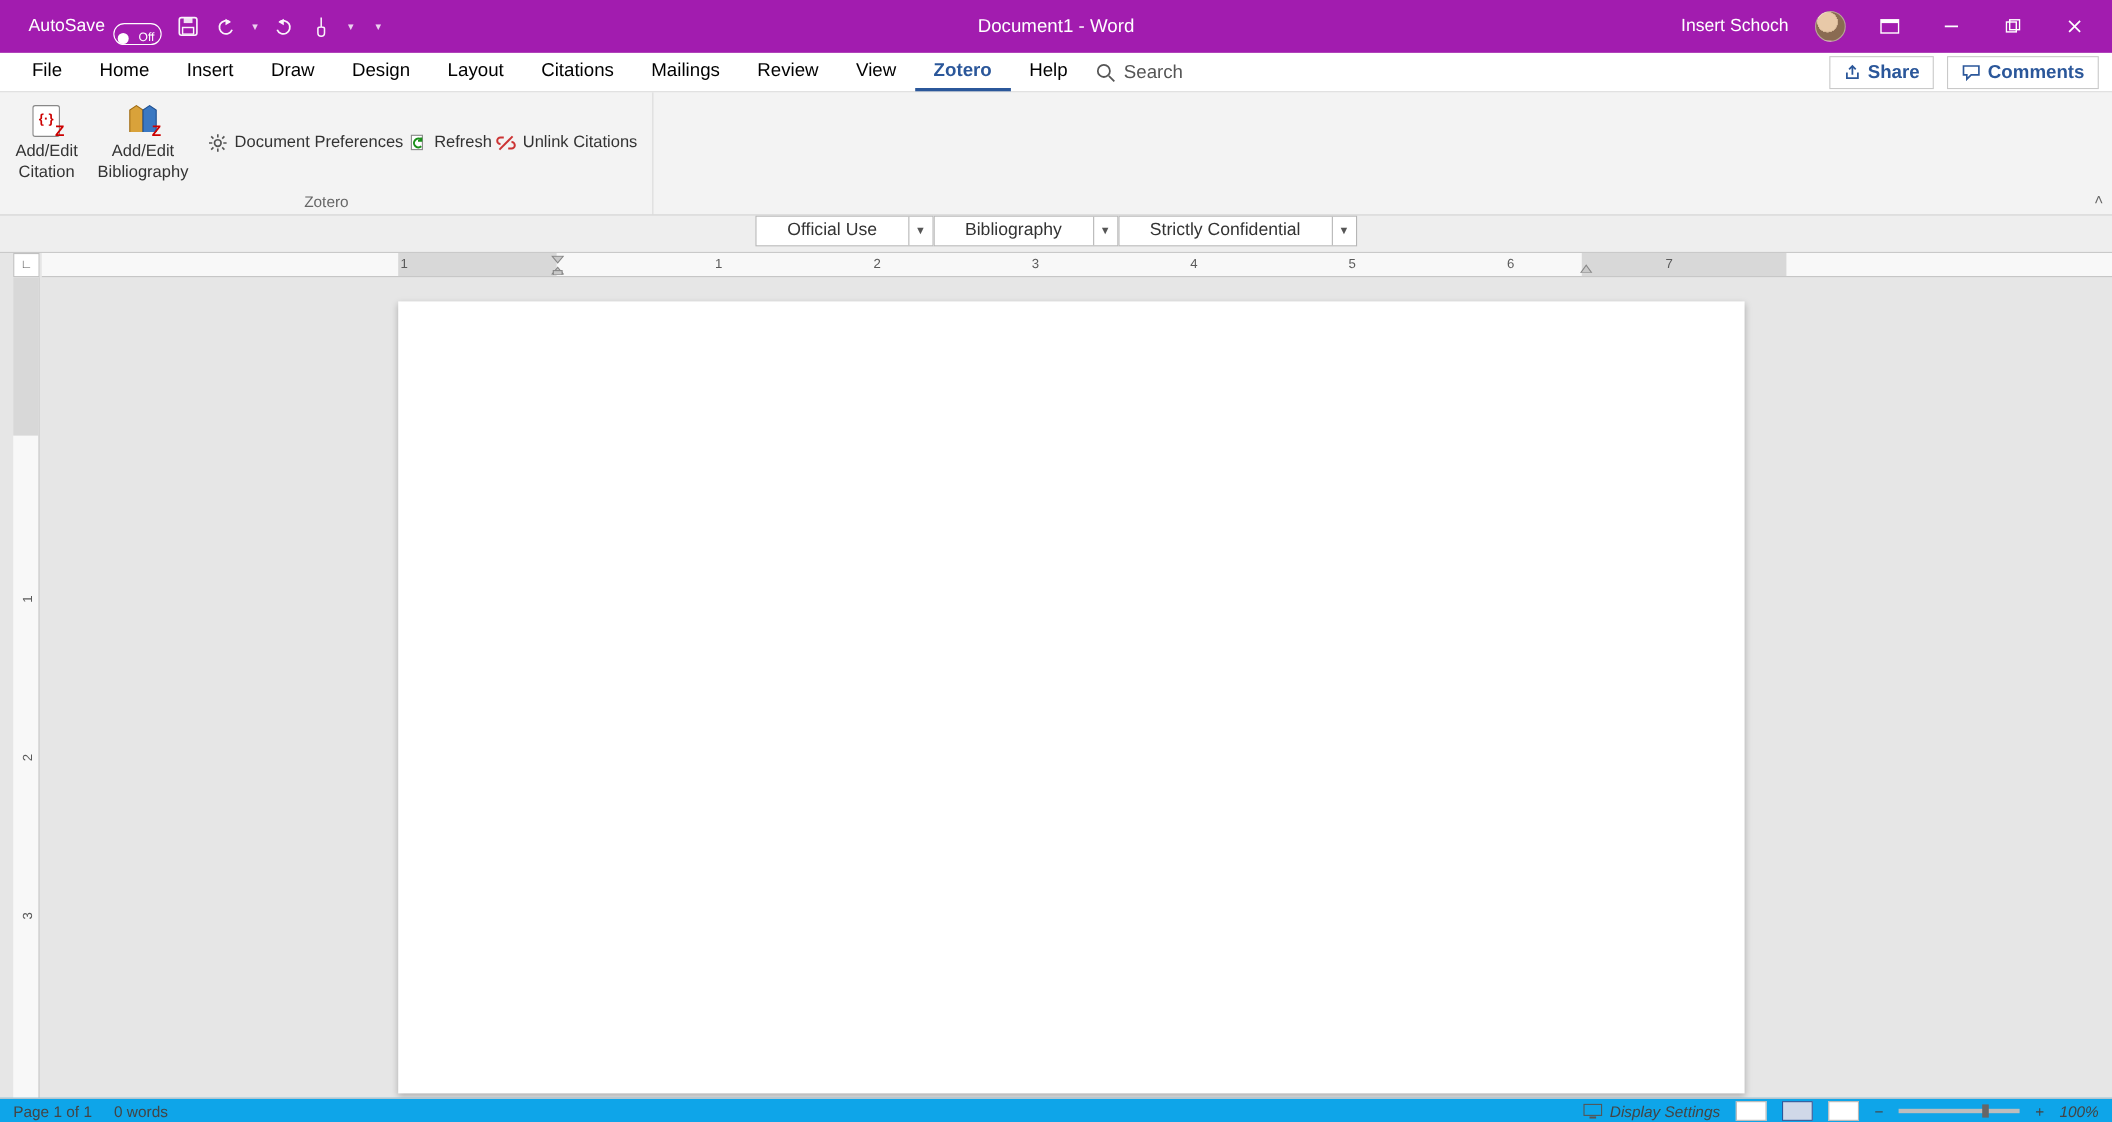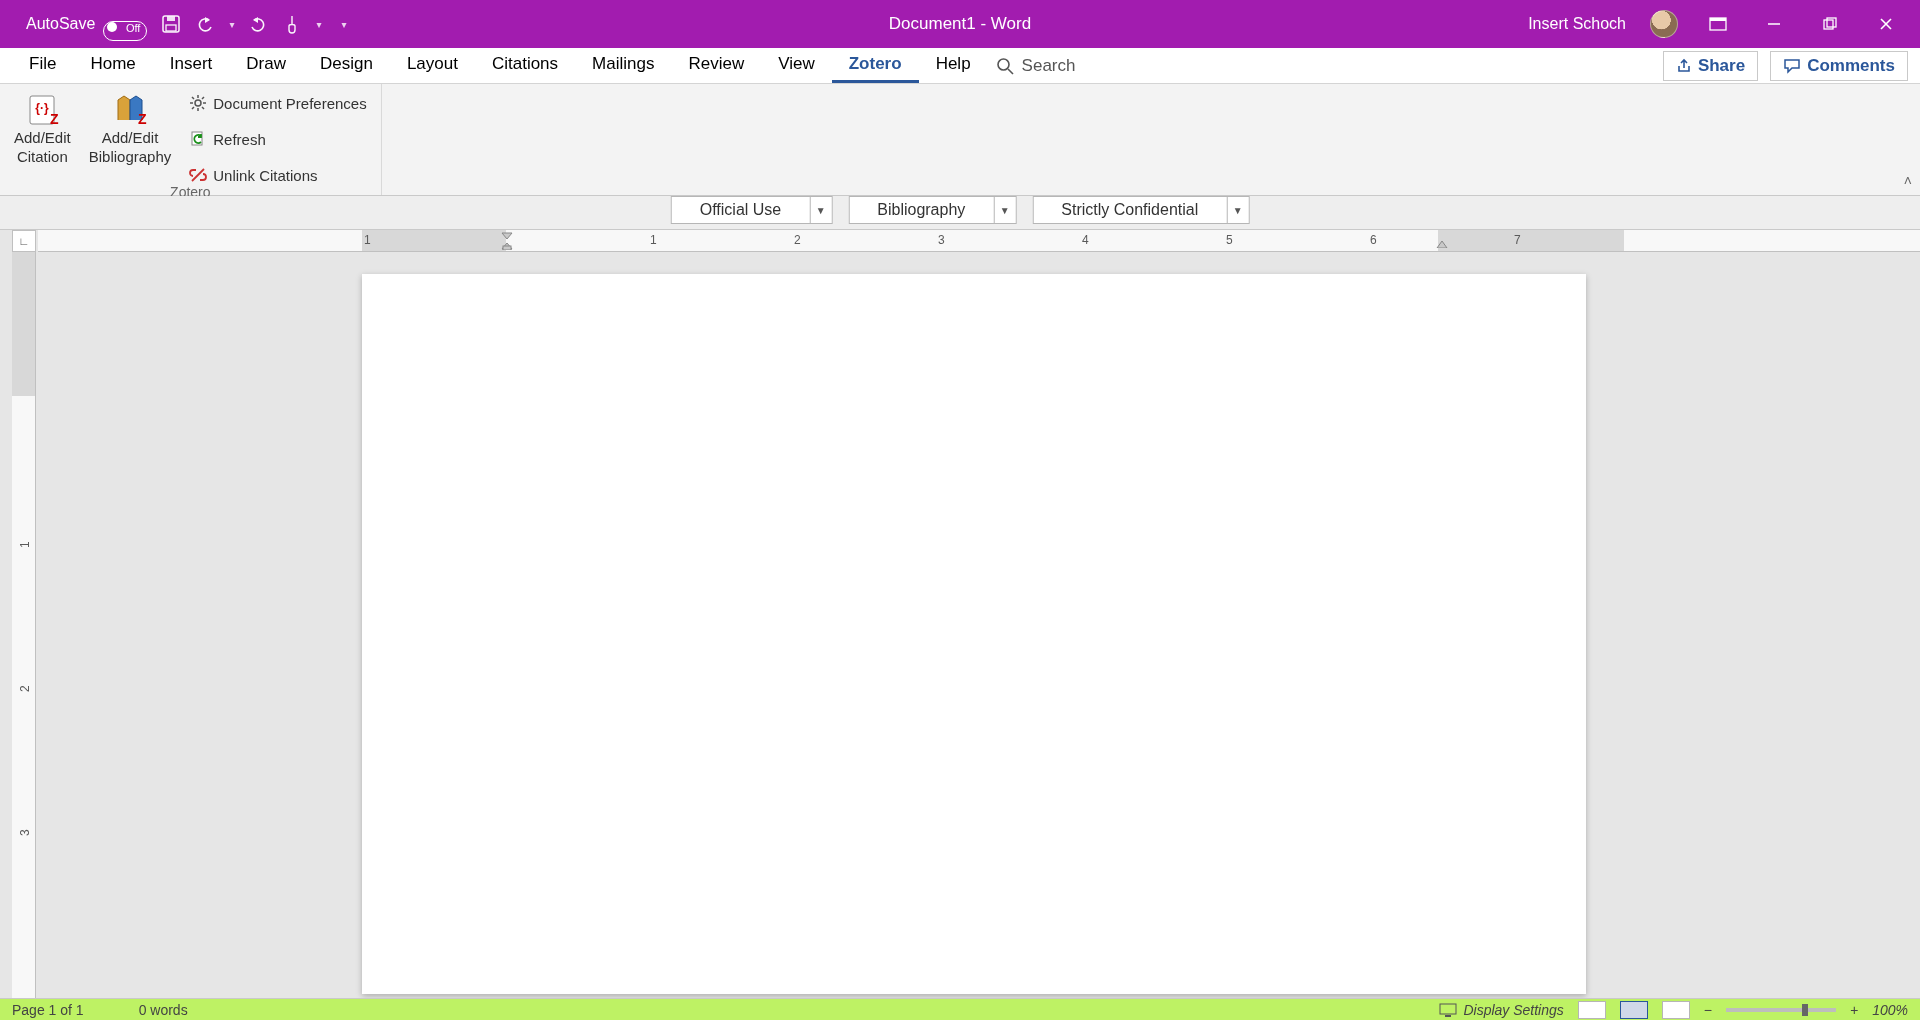--- a/index.html
+++ b/index.html
@@ -7,21 +7,21 @@
 
 
 .titlebar {
   height: 48px; background: #a21caf;
   display:flex; align-items:center; color:#fff; font-size:16px;
   padding:0 8px; position:relative;
 }
 .titlebar .left-cluster { display:flex; align-items:center; gap:14px; padding-left:18px;}
 .autosave { display:flex; align-items:center; gap:8px; }
 .toggle { width:44px; height:20px; border:1px solid #fff; border-radius:10px;
-  display:flex; align-items:flex-start; justify-content:flex-end; padding:0 6px 0 3px; font-size:11px; gap:4px;margin-top:14px;}
+  display:flex; align-items:flex-end; justify-content:flex-end; padding:0 6px 0 3px; font-size:11px; gap:4px;margin-top:14px;}
 .toggle::before { content:""; width:10px; height:10px; background:#fff; border-radius:50%; margin-right:auto;}
 .qat-ico { width:20px; height:20px; display:flex; align-items:center; justify-content:center; opacity:.95;}
 .titlebar .center { position:absolute; left:50%; transform:translateX(-50%); font-size:17px; }
 .titlebar .right-cluster { margin-left:auto; display:flex; align-items:center; gap:24px; padding-right:10px;}
 .avatar { width:28px; height:28px; border-radius:50%; background:radial-gradient(circle at 40% 35%, #e8c9a8 0 40%, #8a6b52 41% 100%); border:1px solid rgba(255,255,255,.4);}
 .winbtn { width:32px; height:32px; display:flex; align-items:center; justify-content:center; }
 
 
 .ribbon-tabs {
   height:36px; background:#fff; border-bottom:1px solid #d4d4d4;
@@ -38,52 +38,52 @@
 
 
 .ribbon {
   height:112px; background:#f3f3f3; border-bottom:1px solid #c9c9c9;
   display:flex; align-items:flex-start; position:relative;
 }
 .group { height:100%; display:flex; flex-direction:column; padding:6px 14px 2px 14px; border-right:1px solid #d9d9d9;}
 .group .row { display:flex; gap:18px;}
 .bigbtn { display:flex; flex-direction:column; align-items:center; gap:2px; font-size:15px; color:#333; line-height:1.1; text-align:center; padding-top:2px;}
 .bigbtn .ico { width:36px; height:36px; }
-.smallcol { display:flex; flex-direction:column; gap:18px; padding-top:4px;}
+.smallcol { display:flex; gap:4px; padding-top:4px;}
 .smallbtn { display:flex; align-items:center; gap:6px; font-size:15px; color:#333;}
 .group .label { margin-top:auto; text-align:center; font-size:14px; color:#666; padding-bottom:2px;}
 .ribbon .collapse { position:absolute; right:8px; bottom:6px; color:#666; font-size:14px;}
 
 
 .classbar {
   height:34px; background:#eeeeee; border-bottom:1px solid #c9c9c9;
   display:flex; align-items:center; padding:0 12px; gap:12px; font-size:16px;flex-direction:column;
 }
 .classbar .tag { display:flex; align-items:center; gap:8px; font-weight:700; color:#222;}
-.classbar .center { position:absolute; left:50%; transform:translateX(-50%); display:flex; gap:16px;}
+.classbar .center { position:absolute; left:50%; transform:translateX(-50%); display:flex; gap:0;}
 .dropdown { border:1px solid #b6b6b6; background:#fff; height:28px; display:flex; align-items:center;}
 .dropdown .txt { padding:0 28px; font-size:16px; color:#333;}
 .dropdown .arrow { border-left:1px solid #b6b6b6; width:22px; height:100%; display:flex; align-items:center; justify-content:center; font-size:10px; color:#555;}
 .classbar .closer { margin-left:auto; font-size:14px; font-weight:700; color:#555;}
 
 
 .workspace { position:absolute; top:230px; bottom:22px; left:0; right:0; background:#e6e6e6;}
 .ruler-h { position:absolute; top:0; left:38px; right:0; height:22px; background:#f8f8f8; border-bottom:1px solid #c0c0c0;}
 .ruler-corner { position:absolute; top:0; left:12px; width:24px; height:22px; background:#fff; border:1px solid #c0c0c0; font-size:11px; display:flex; align-items:center; justify-content:center; color:#555;}
 .ruler-v { position:absolute; top:22px; left:12px; width:24px; bottom:0; background:#f8f8f8; border-right:1px solid #c0c0c0;}
 .ruler-h .num { position:absolute; top:3px; font-size:12px; color:#5a5a5a;}
 .ruler-h .margin { position:absolute; top:0; height:100%; background:#d8d8d8;}
 .ruler-v .margin { position:absolute; left:0; width:100%; background:#d8d8d8;}
 .ruler-v .num { position:absolute; left:6px; font-size:12px; color:#5a5a5a; transform:rotate(-90deg); transform-origin:left top;}
 .ruler-h .ind { position:absolute; top:2px;}
 .page { position:absolute; top:44px; left:362px; width:1224px; height:720px; background:#fff; box-shadow:0 2px 6px rgba(0,0,0,.25);}
 
 
-.statusbar { position:absolute; bottom:0; left:0; right:0; height:22px; background:#bef264;
-  display:flex; align-items:center; font-size:14px; color:#444; padding:0 12px; border-top:1px solid #c9c9c9;gap:35px;}
+.statusbar { position:absolute; bottom:0; left:0; right:0; height:22px; background:#0ea5e9;
+  display:flex; align-items:center; font-size:14px; color:#444; padding:0 12px; border-top:1px solid #c9c9c9;}
 .statusbar .seg { margin-right:20px;}
 .statusbar .right { margin-left:auto; display:flex; align-items:center; gap:14px;font-style:italic;}
 .statusbar .viewbtn { width:28px; height:18px; border:1px solid #b6b6b6; background:#fff;}
 .statusbar .viewbtn.active { background:#d0d8e8; border-color:#2b579a;}
 .zoom-slider { width:110px; height:4px; background:#bdbdbd; position:relative;}
 .zoom-slider .thumb { position:absolute; top:-4px; left:76px; width:6px; height:12px; background:#666;}
 
 svg { display:block; }
 </style>
 </head>

